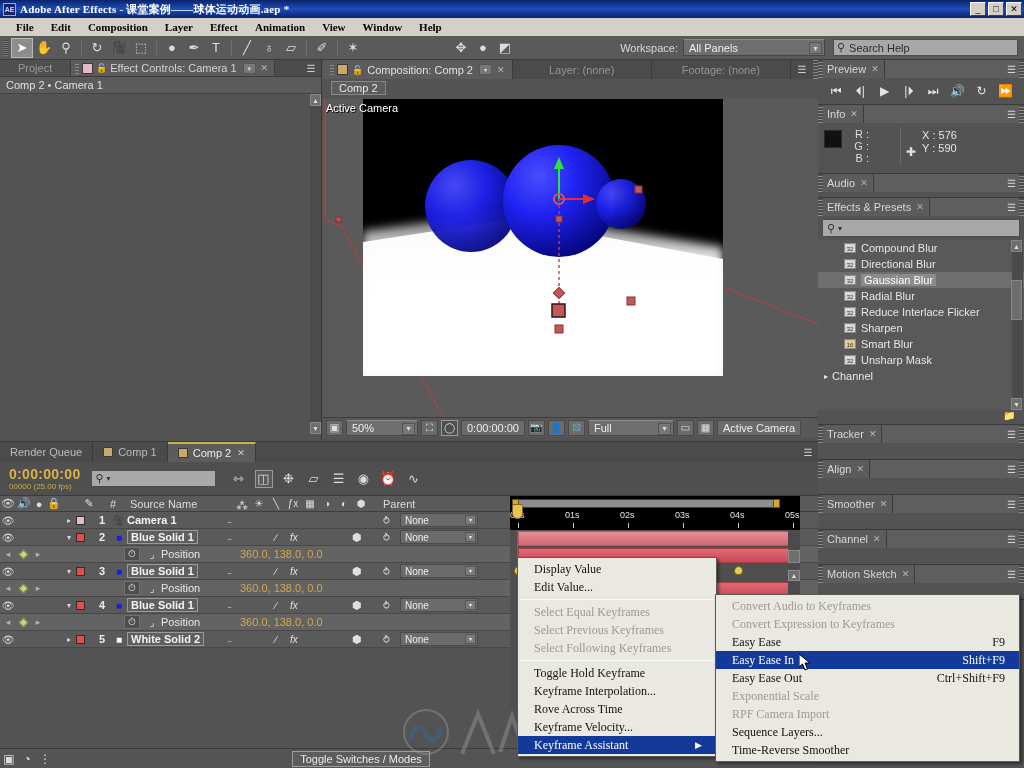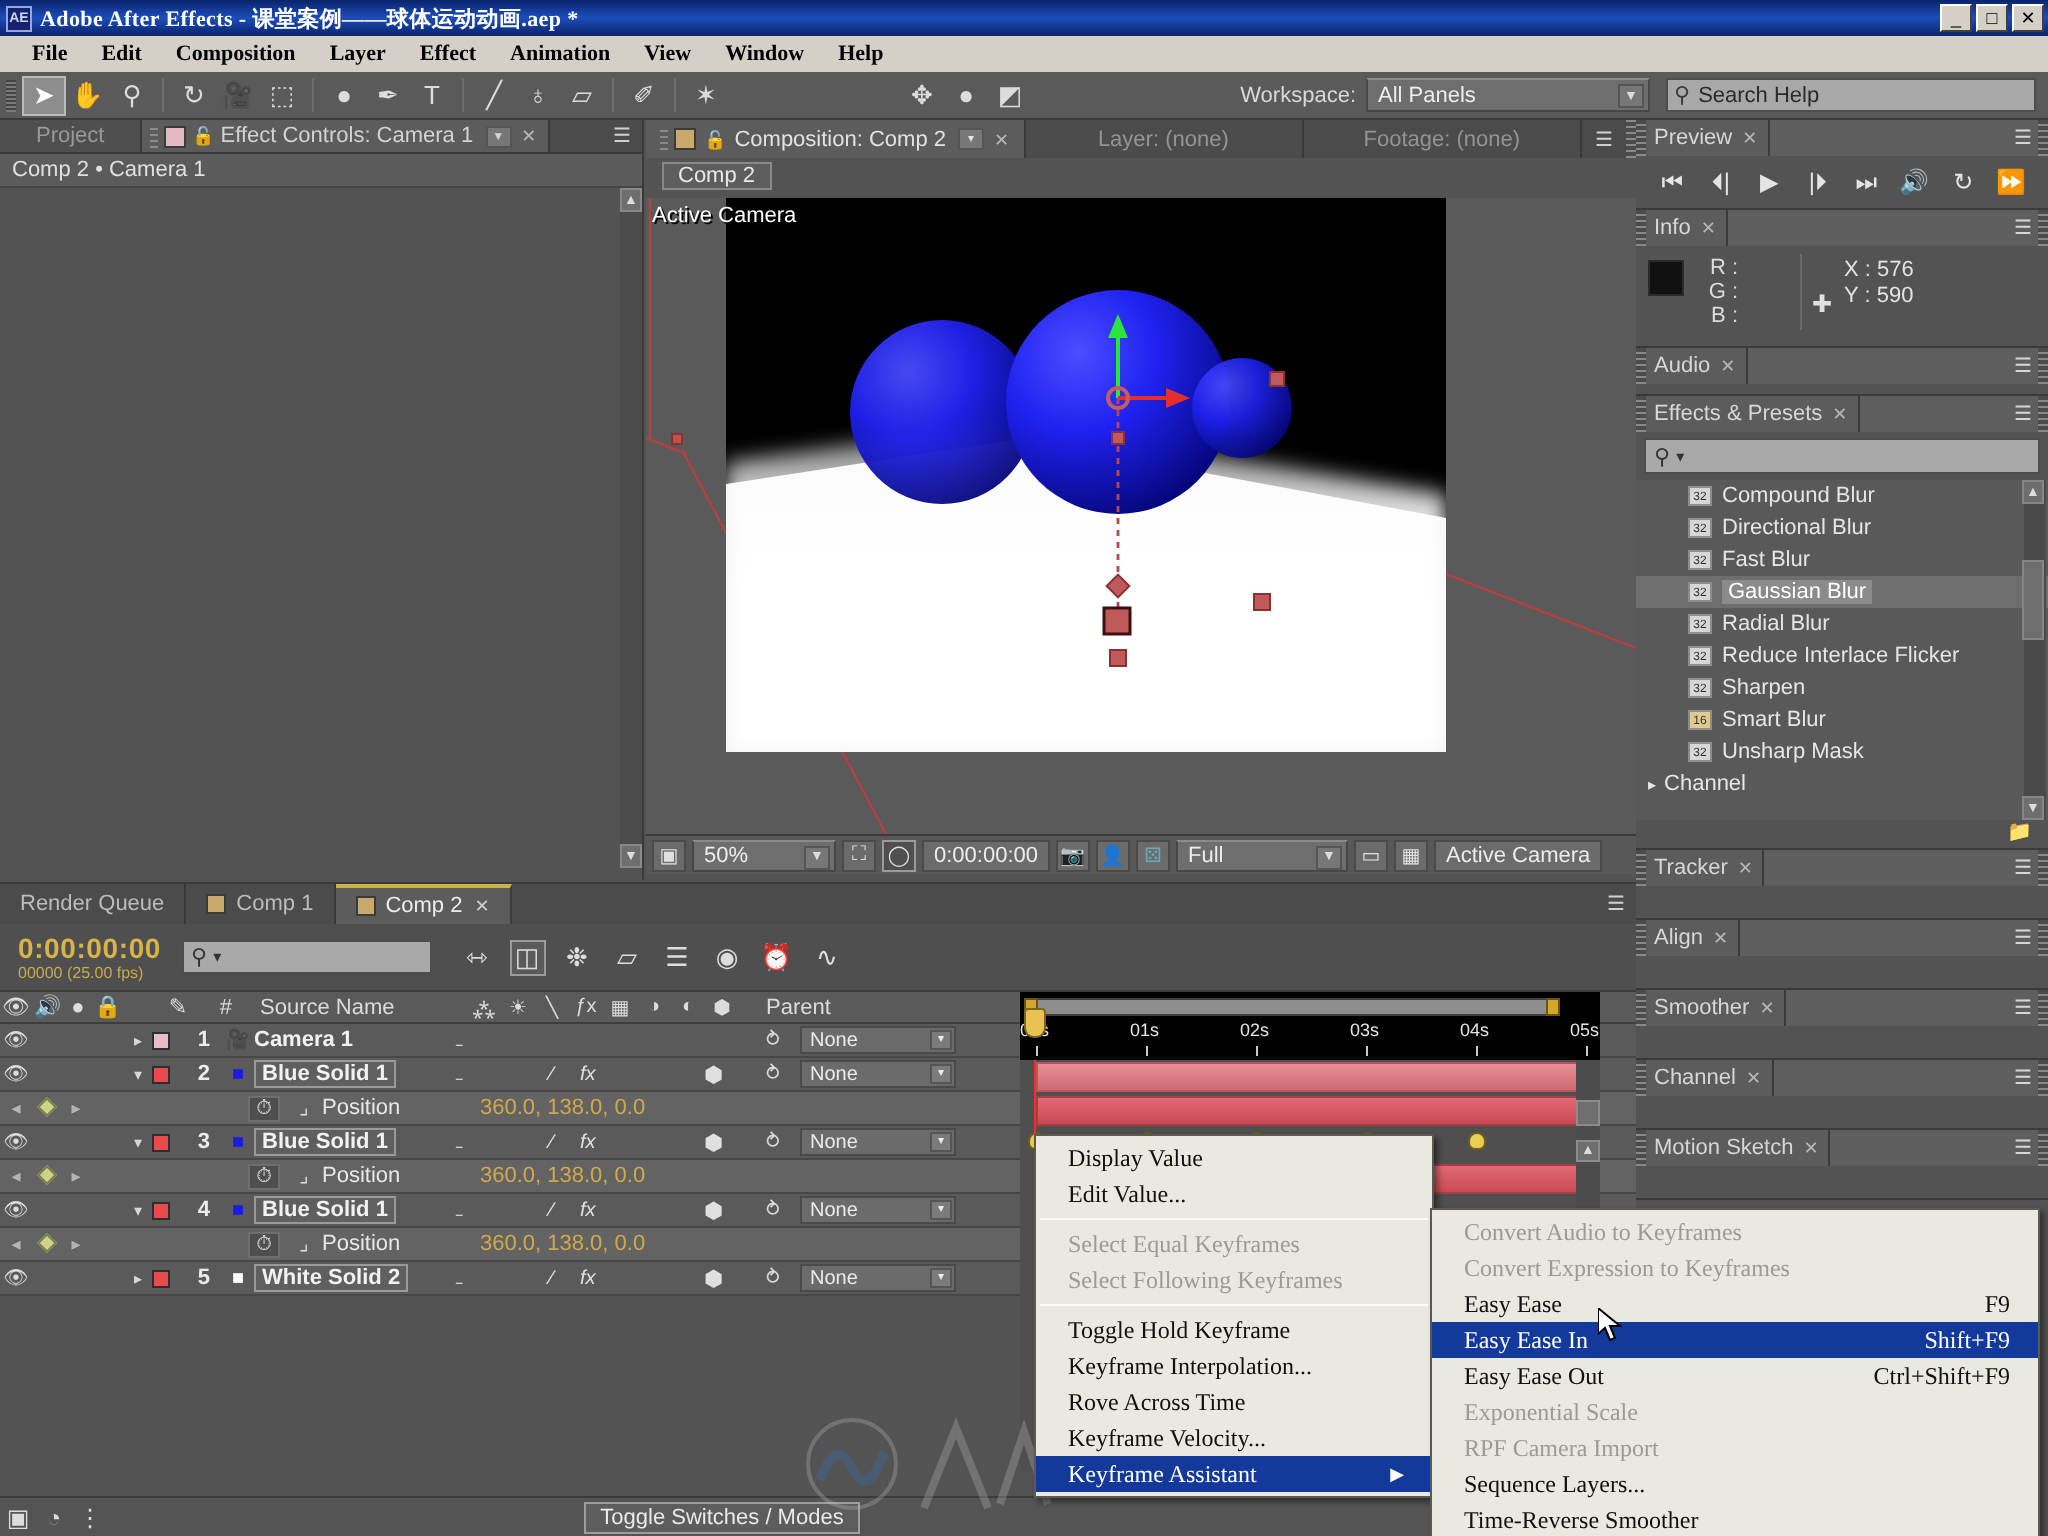--- a/index.html
+++ b/index.html
@@ -242,21 +242,20 @@
   .tsm { margin:0 auto 0 auto; border:1px solid #9d9d9d; background:#5d5d5d;
          padding:1px 7px; color:#eaeaea; font-size:11px;}
   .footico { width:18px;text-align:center;color:#dcdcdc;font-size:12px;}
 
   
   .ctxmenu {
     position:absolute; background:#e9e9e1; border:1px solid #5a5a52;
     box-shadow:2px 2px 3px rgba(0,0,0,.45); z-index:40;
     font-family:"Liberation Serif",serif; font-size:12px; color:#12100c;
     padding:2px 0;
-    margin-top:10px;
   }
   .ctxmenu .mrow { height:18px; display:flex; align-items:center;
                    padding:0 14px 0 16px; white-space:nowrap; }
   .ctxmenu .mrow.dis { color:#9b9b94; }
   .ctxmenu .mrow.hi { background:#13399b; color:#fff; }
   .ctxmenu .msep { height:1px; background:#b4b4ab; margin:3px 2px;
                    border-bottom:1px solid #fbfbf6;}
   .ctxmenu .arrow { margin-left:auto; padding-left:20px; font-size:9px;}
   .ctxmenu .accel { margin-left:auto; padding-left:28px;}
   .cursor-arrow { position:absolute; z-index:60; width:12px; height:18px;
@@ -547,24 +546,20 @@
       </div>
       <div class="fx-list" id="fx-list" style="height:170px;">
           <div class="fx-row">
             <span class="bitbadge">32</span>
             <span class="lbl">Compound Blur</span>
           </div>
           <div class="fx-row">
             <span class="bitbadge">32</span>
             <span class="lbl">Directional Blur</span>
           </div>
-          <div class="fx-row">
-            <span class="bitbadge">32</span>
-            <span class="lbl">Fast Blur</span>
-          </div>
           <div class="fx-row sel">
             <span class="bitbadge">32</span>
             <span class="lbl hl">Gaussian Blur</span>
           </div>
           <div class="fx-row">
             <span class="bitbadge">32</span>
             <span class="lbl">Radial Blur</span>
           </div>
           <div class="fx-row">
             <span class="bitbadge">32</span>
@@ -927,20 +922,23 @@
         <span>Display Value</span>
       </div>
       <div class="mrow">
         <span>Edit Value...</span>
       </div>
       <div class="msep"></div>
       <div class="mrow dis">
         <span>Select Equal Keyframes</span>
       </div>
       <div class="mrow dis">
+        <span>Select Previous Keyframes</span>
+      </div>
+      <div class="mrow dis">
         <span>Select Following Keyframes</span>
       </div>
       <div class="msep"></div>
       <div class="mrow">
         <span>Toggle Hold Keyframe</span>
       </div>
       <div class="mrow">
         <span>Keyframe Interpolation...</span>
       </div>
       <div class="mrow">

